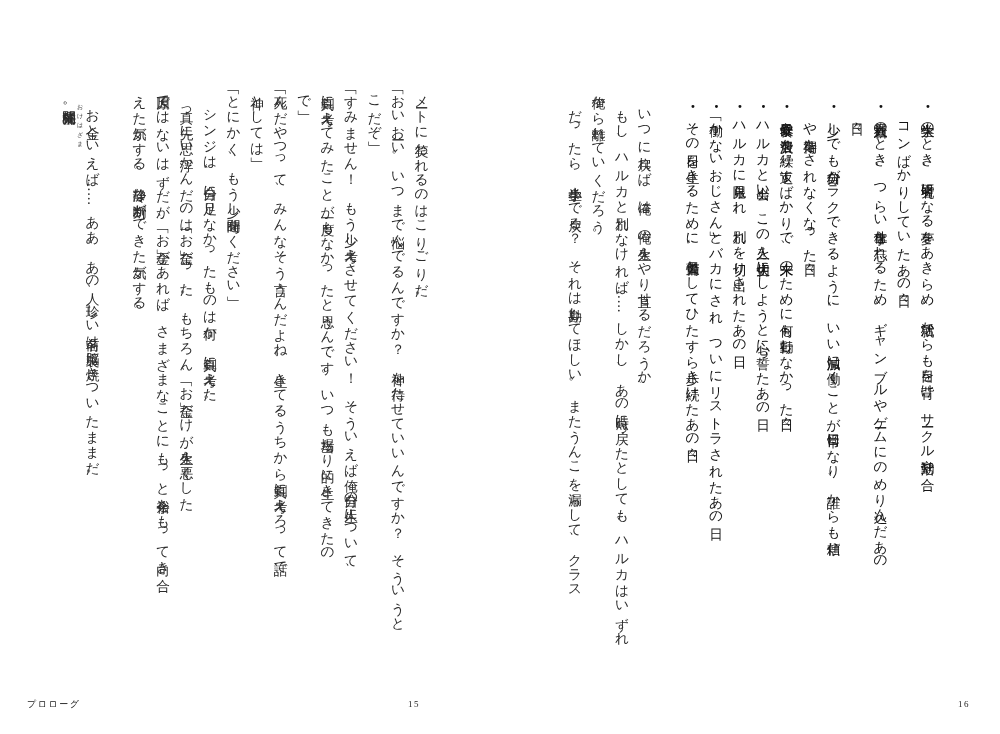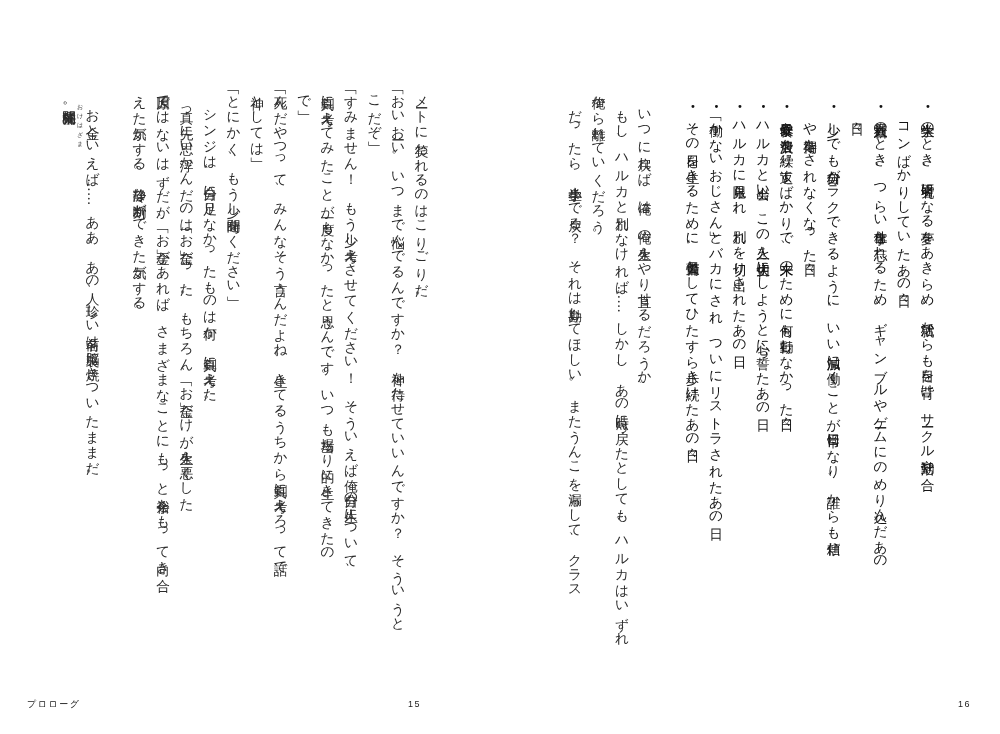--- a/index.html
+++ b/index.html
@@ -41,21 +41,21 @@
     font-family: "DejaVu Serif", serif;
     font-size: 6px;
     letter-spacing: 2.2px;
     line-height: 7px;
     width: 7px;
     color: #333;
   }
   .folio {
     position: absolute;
     top: 699px;
-    font-family: Liberation Sans, sans-serif;
+    font-family: Liberation Serif, serif;
     font-size: 9px;
     letter-spacing: 1.5px;
     color: #222;
     line-height: 10px;
   }
 </style>
 </head>
 <body>
 
 <div class="page page-right">

